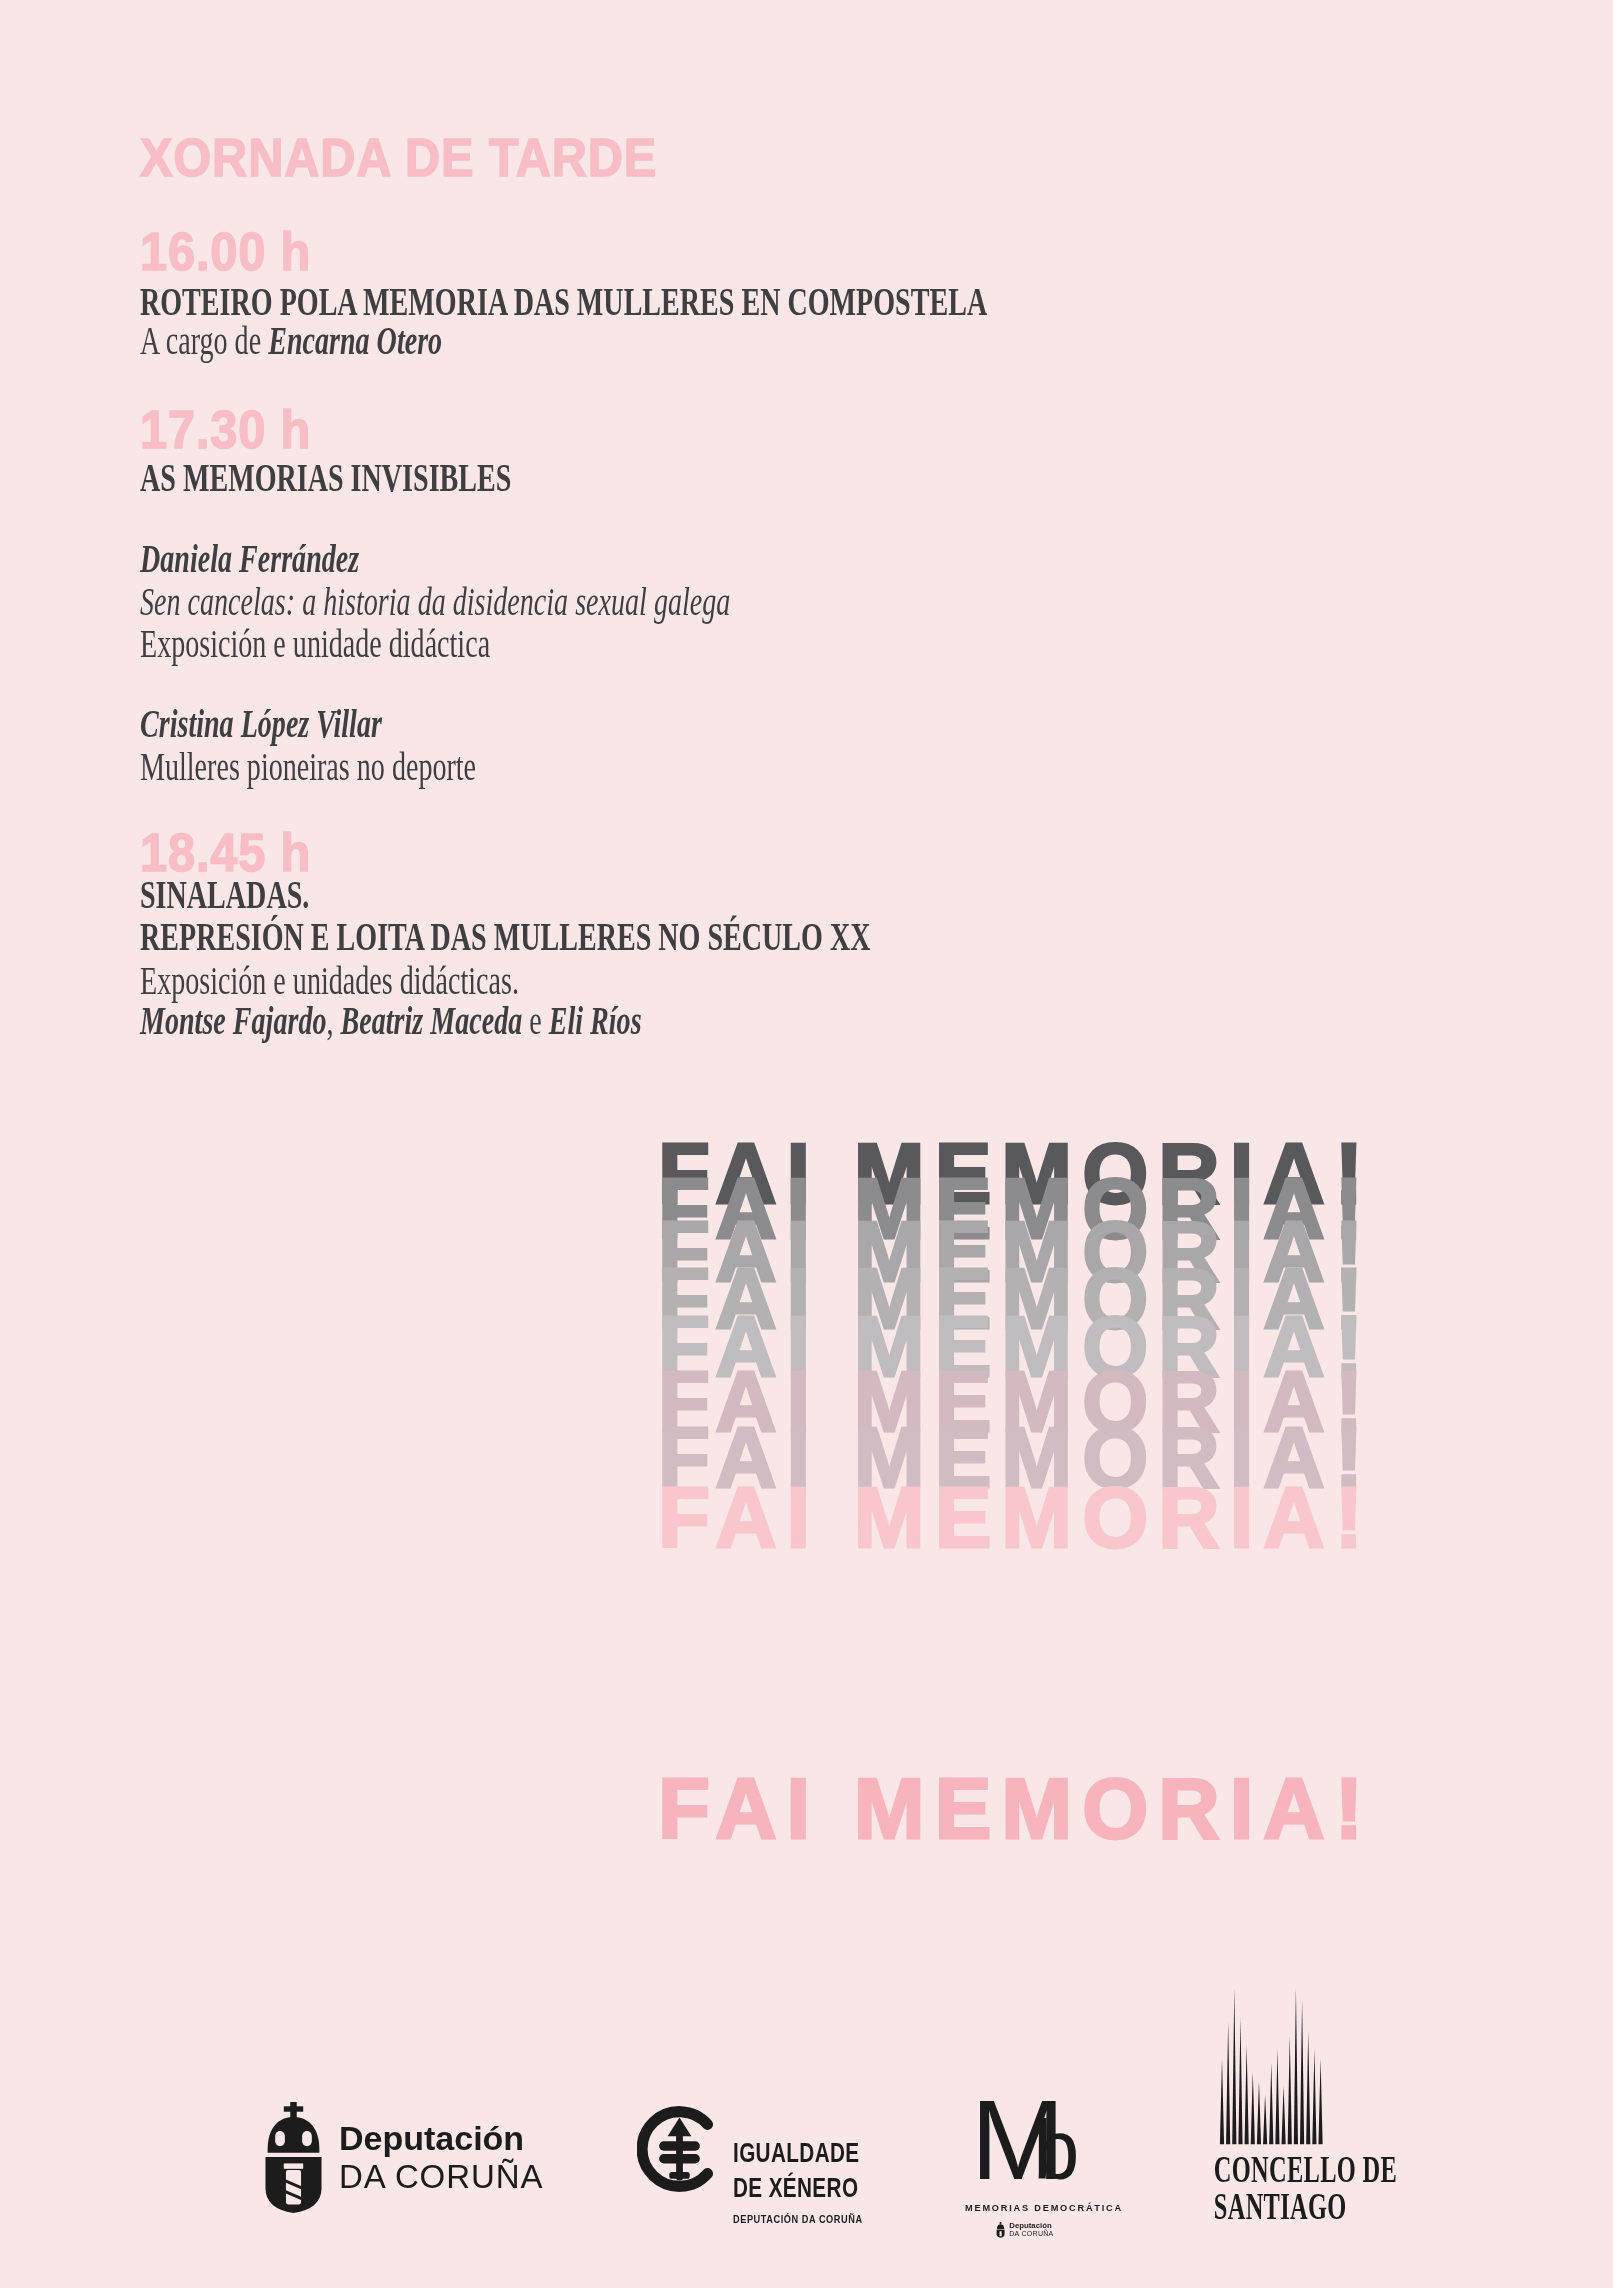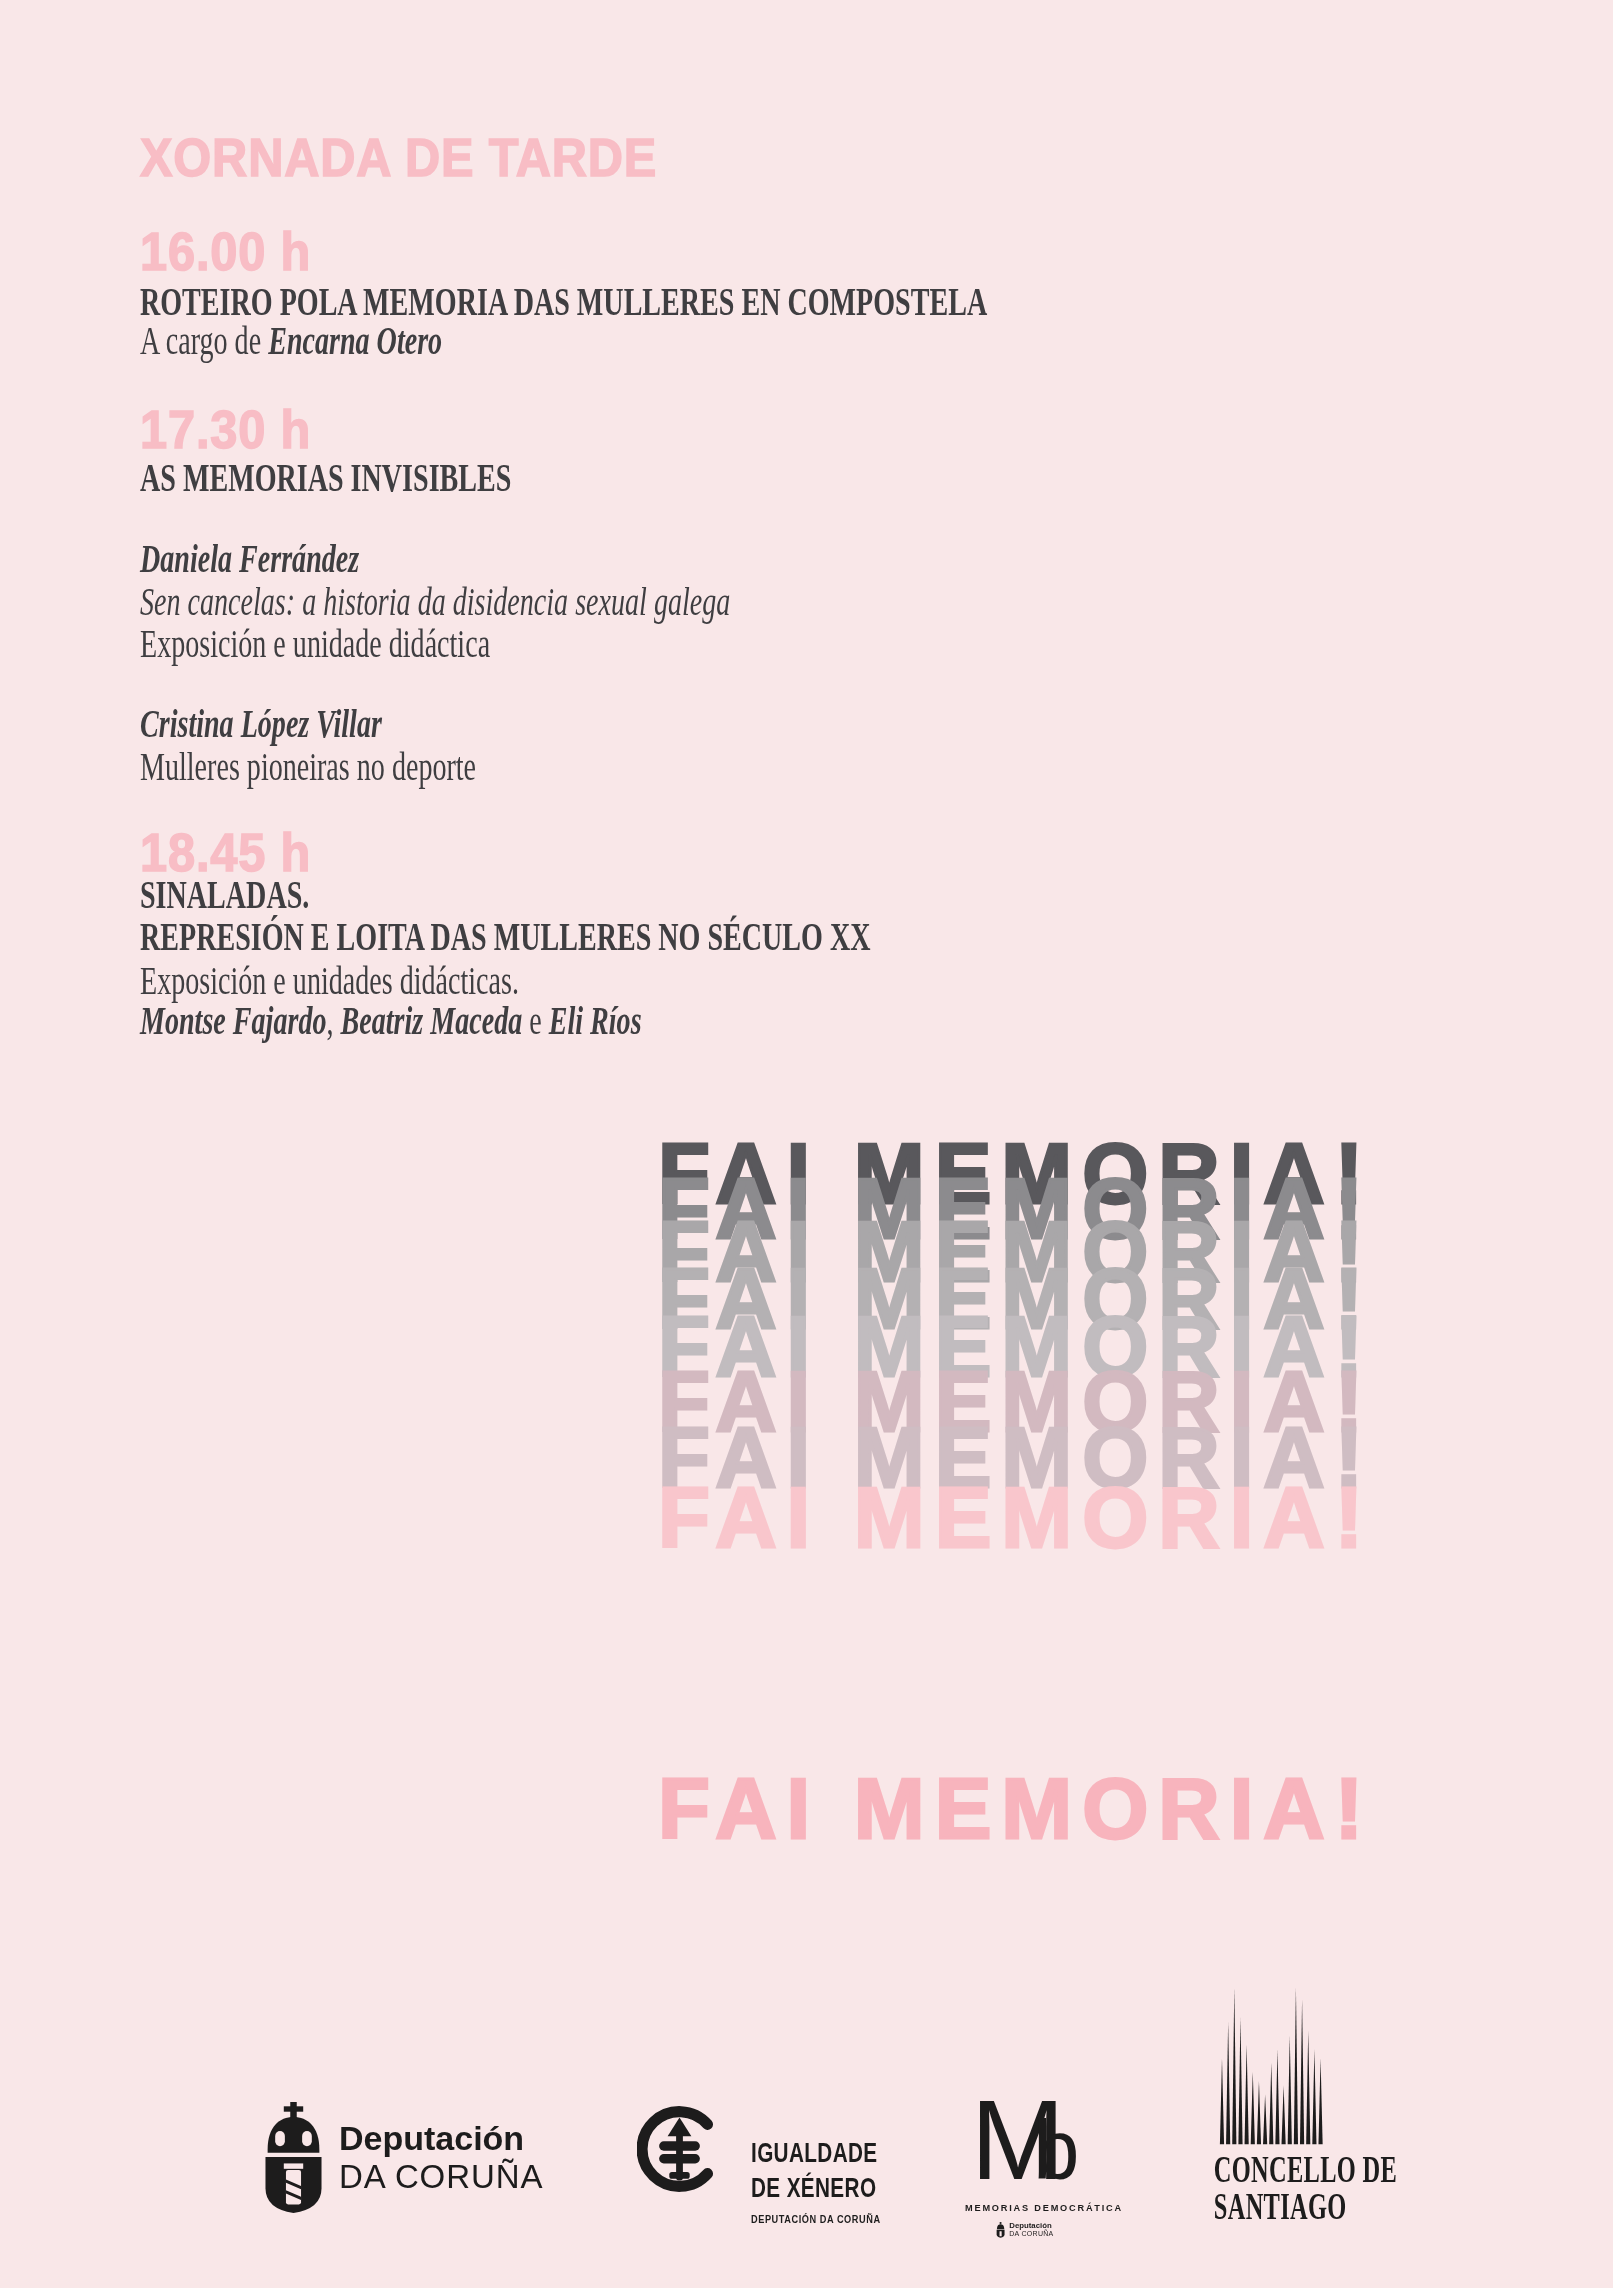--- a/index.html
+++ b/index.html
@@ -21,21 +21,21 @@
   .it{font-style:italic;}
   .fai-row,.fai-solo{position:absolute;left:658px;font-weight:bold;font-size:85px;
         letter-spacing:10px;line-height:1;white-space:nowrap;
         -webkit-text-stroke:2.8px currentColor;}
   .fai-solo{color:var(--pink-strong);}
   
   .logo{position:absolute;color:var(--black);}
   .logo-dep{left:261px;top:2102px;display:flex;align-items:center;gap:13px;}
   .dep-name1{font-size:34px;font-weight:bold;line-height:1.15;}
   .dep-name2{font-size:33px;font-weight:normal;letter-spacing:0.9px;line-height:1.15;}
-  .logo-igx{left:637px;top:2104px;display:flex;align-items:flex-start;gap:29px;}
+  .logo-igx{left:637px;top:2104px;display:flex;align-items:flex-start;gap:11px;}
   .igx-l1,.igx-l2{font-size:28px;font-weight:bold;letter-spacing:0.5px;line-height:1.25;
         transform:scaleX(0.74);transform-origin:0 0;}
   .igx-text{padding-top:31px;}
   .igx-sub{font-size:10px;font-weight:bold;letter-spacing:0.6px;margin-top:9.2px;
         transform:scaleX(0.92);transform-origin:0 0;}
   .logo-mb{left:965px;top:2084px;width:120px;text-align:center;}
   .mb-mono{line-height:1;white-space:nowrap;}
   .mb-m{font-size:113px;font-weight:normal;letter-spacing:-3.7px;}
   .mb-b{font-size:83px;font-weight:normal;margin-left:-28px;}
   .mb-caption{font-size:9.2px;font-weight:bold;letter-spacing:1.8px;margin-top:5.5px;

